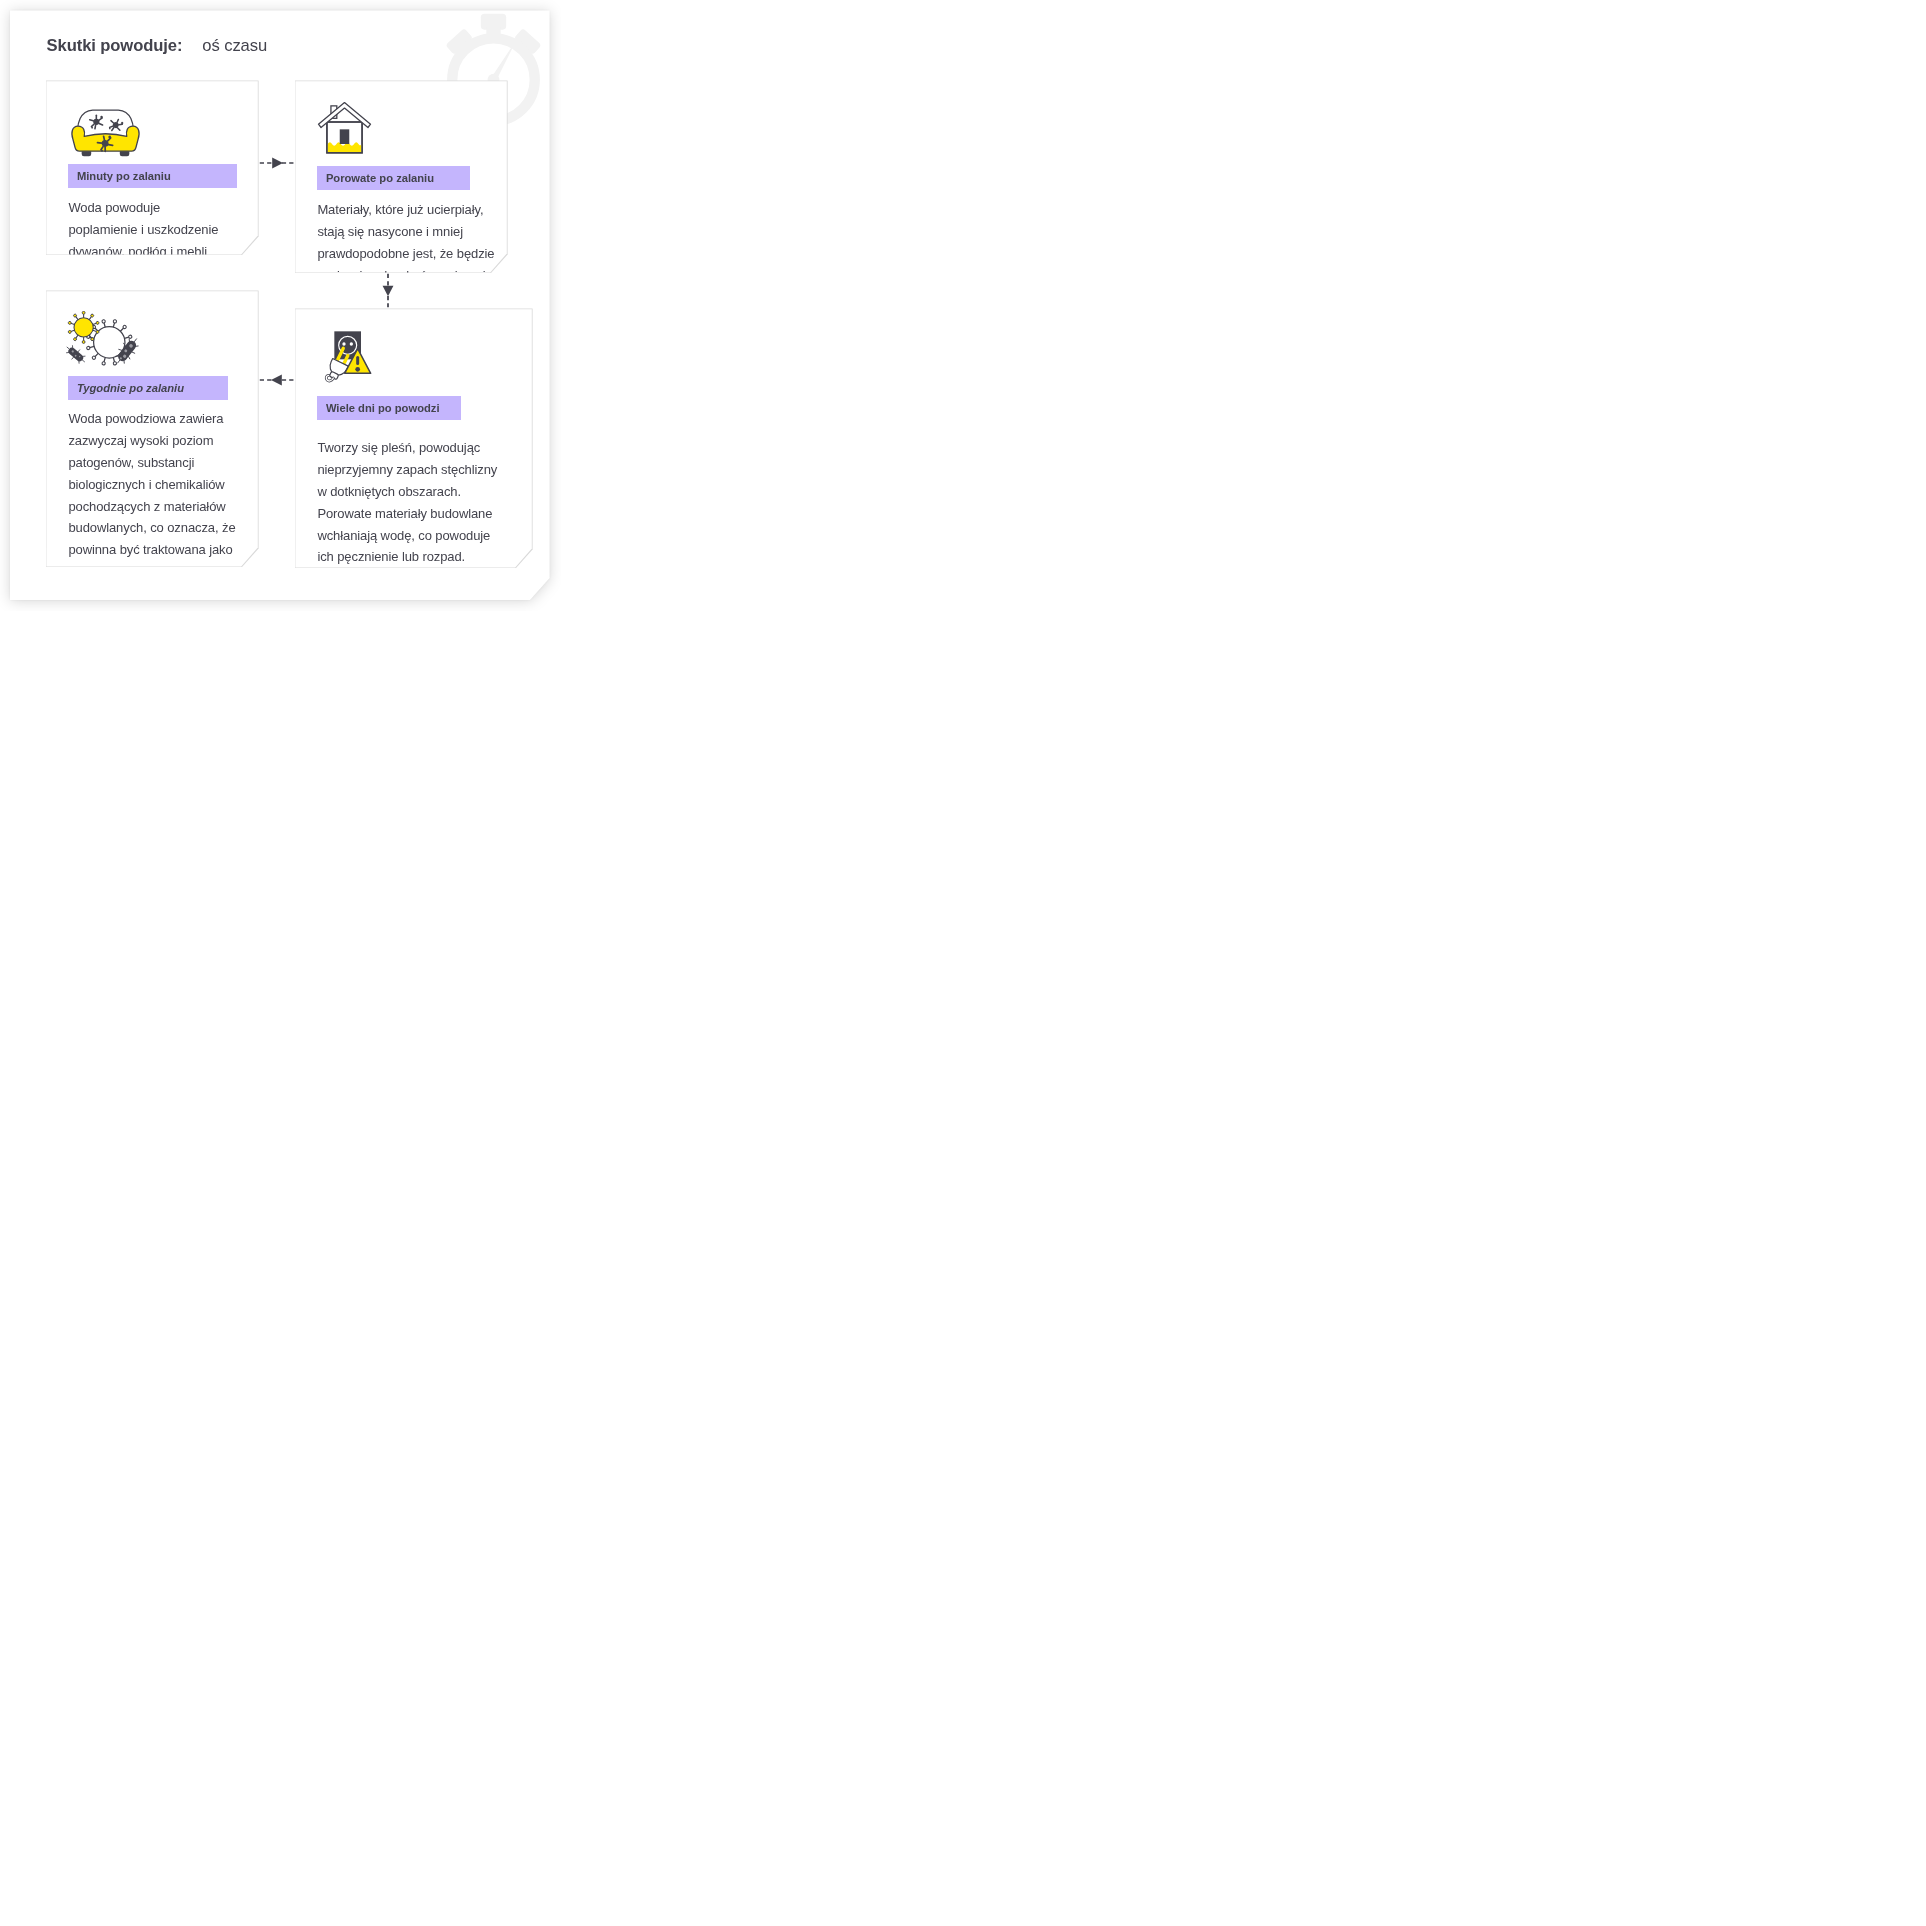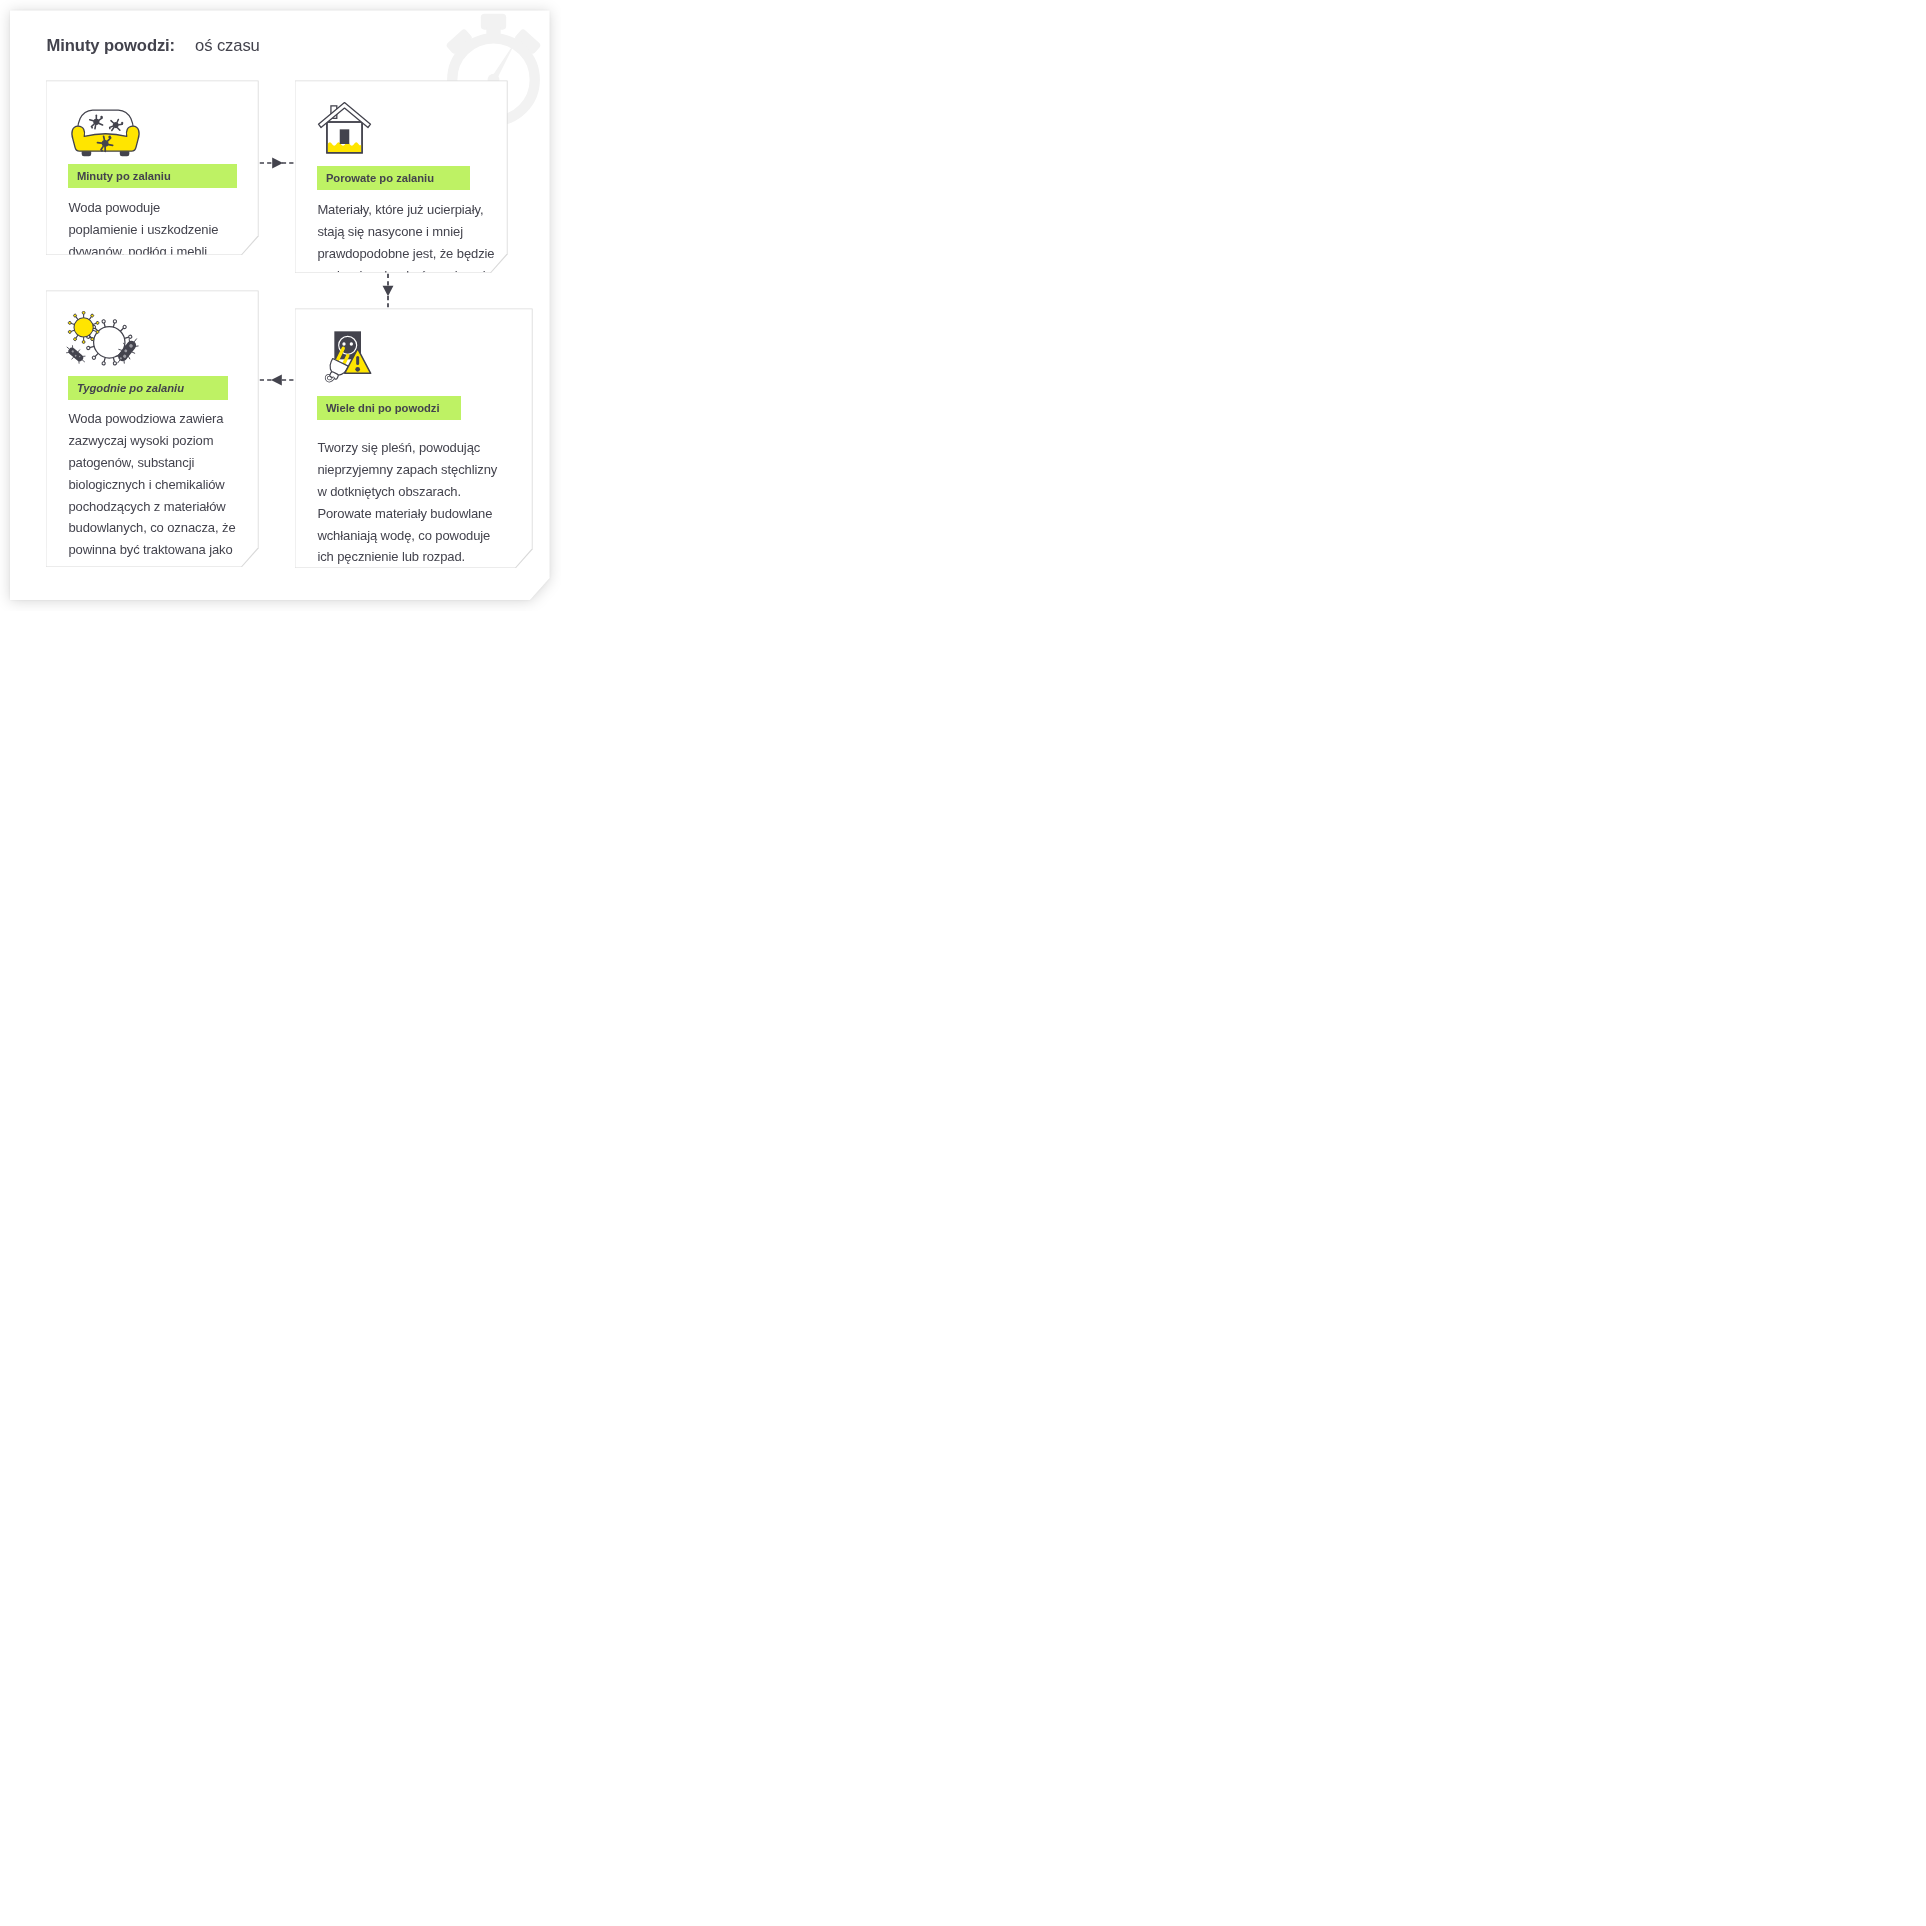--- a/index.html
+++ b/index.html
@@ -20,21 +20,21 @@
   .title .t-reg{font-weight:normal;margin-left:20px;}
   .card{position:absolute;background:#d9d9d9;z-index:2;
     clip-path:polygon(0 0,100% 0,100% calc(100% - 19px),calc(100% - 17px) 100%,0 100%);}
   .card-inner{position:absolute;inset:0.8px;background:#ffffff;
     clip-path:polygon(0 0,100% 0,100% calc(100% - 19px),calc(100% - 16.6px) 100%,0 100%);}
   .card-minutes{left:36px;top:70px;width:213px;height:175px;}
   .card-hours{left:285px;top:70px;width:213px;height:193px;}
   .card-weeks{left:36px;top:280px;width:213px;height:277px;}
   .card-days{left:285px;top:298px;width:238px;height:260px;}
   .icon-wrap{position:absolute;}
-  .band{position:absolute;left:22px;background:#bef264;height:24px;line-height:24px;
+  .band{position:absolute;left:22px;background:#c4b5fd;height:24px;line-height:24px;
     padding-left:8.5px;box-sizing:border-box;font-size:11.2px;font-weight:bold;color:#43434d;
     white-space:nowrap;}
   .body-text{position:absolute;left:22px;margin:0;font-size:13px;line-height:1.68;
     letter-spacing:-0.1px;color:#43434d;}
   .connector{position:absolute;z-index:2;}
   .conn-1{left:249px;top:146px;}
   .conn-2{left:371px;top:263px;}
   .conn-3{left:249px;top:363px;}
 </style>
 </head>
@@ -57,21 +57,21 @@
               <rect x="132" y="50" width="36" height="22"></rect>
             </g>
         <polygon points="145,162 155,174 210,64"></polygon>
         <circle cx="150" cy="168" r="15"></circle>
       </g>
       <circle cx="150" cy="168" r="104" fill="none" stroke="#f2f2f2" stroke-width="26"></circle>
     </svg>
   </div>
 
   <div class="title">
-    <span class="t-bold">Minuty powodzi:</span><span class="t-reg">oś czasu</span>
+    <span class="t-bold">Skutki powoduje:</span><span class="t-reg">oś czasu</span>
   </div>
 
   <div class="card card-minutes">
    <div class="card-inner">
     <div class="icon-wrap" style="left:21px;top:21px;">
       <svg width="77" height="55" viewBox="0 0 210 150">
         <defs>
           <g id="splat">
             <circle r="9" fill="#43434d"></circle>
             <g stroke="#43434d" stroke-width="4.5" stroke-linecap="round">

